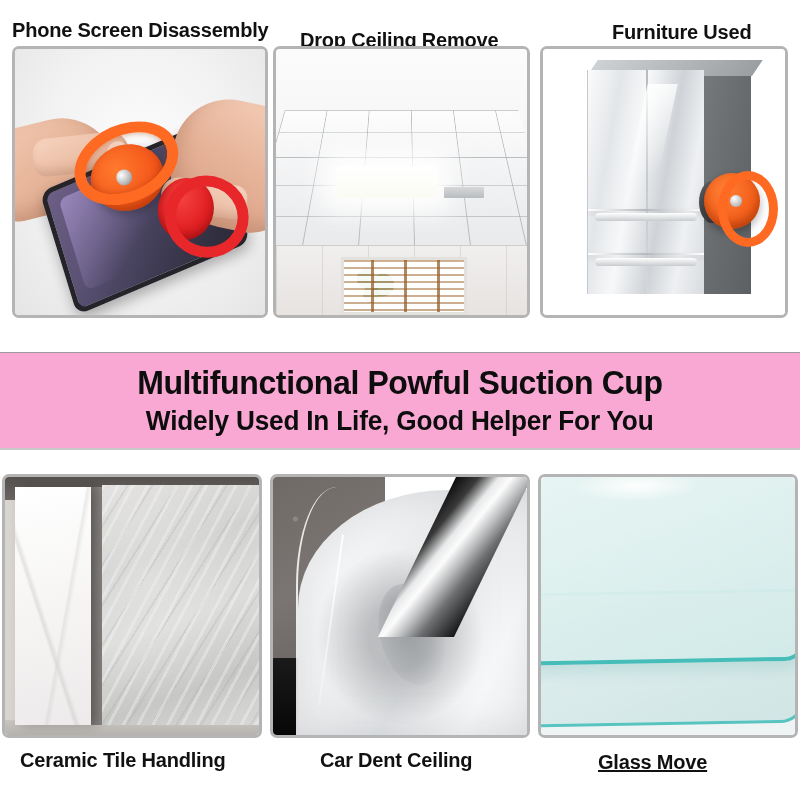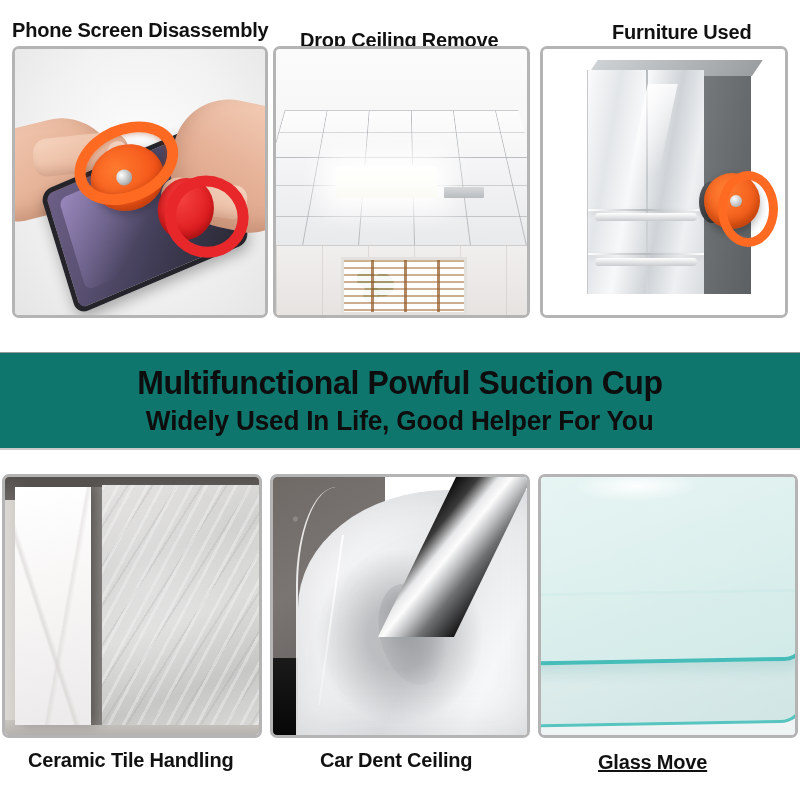--- a/index.html
+++ b/index.html
@@ -19,21 +19,21 @@
 
   
   .panel{
     position:absolute;border:3px solid #b4b4b4;border-radius:7px;
     background:#ffffff;overflow:hidden;box-sizing:border-box;
   }
   .panel .inner{position:absolute;inset:0;overflow:hidden;}
 
   
   .banner{
-    position:absolute;left:0;width:800px;background:#0f766e;
+    position:absolute;left:0;width:800px;background:#f9a8d4;
     border-top:1px solid #9a9a9a;border-bottom:2px solid #c9c9c9;
     display:flex;flex-direction:column;align-items:center;
     justify-content:center;box-sizing:border-box;
   }
   .banner .t1{
     color:#0d0d0d;font-weight:bold;font-size:33px;line-height:34px;
     letter-spacing:-0.4px;transform:scaleX(.97);white-space:nowrap;
   }
   .banner .t2{
     color:#0d0d0d;font-weight:bold;font-size:27px;line-height:28px;
@@ -428,17 +428,17 @@
   <div class="panel" style="left:538px;top:474px;width:260px;height:264px;">
     <div class="inner">
       <div class="gl-bg"></div>
       <div class="gl-lower"></div>
       <div class="gl-upper">
         <div class="gl-hl"></div>
       </div>
     </div>
   </div>
 
-  <div class="lbl" style="left:28px;top:750px;">Ceramic Tile Handling</div>
+  <div class="lbl" style="left:20px;top:750px;">Ceramic Tile Handling</div>
   <div class="lbl" style="left:320px;top:750px;">Car Dent Ceiling</div>
   <div class="lbl" style="left:598px;top:752px;text-decoration:underline;">Glass Move</div>
 
 </div>
 
 </body></html>

